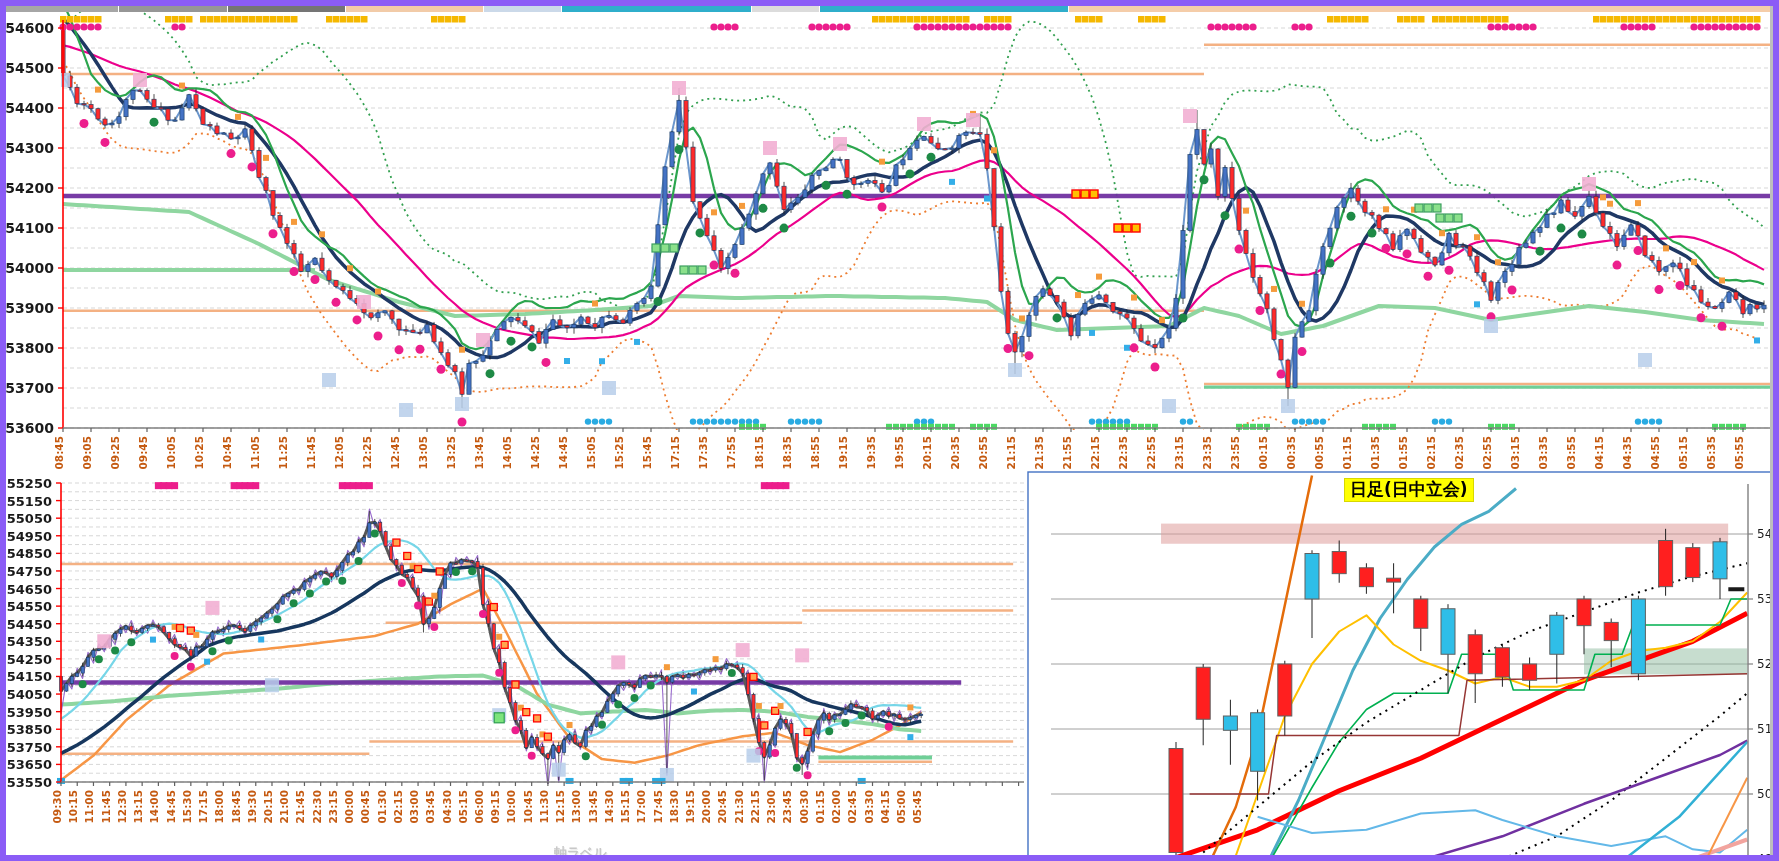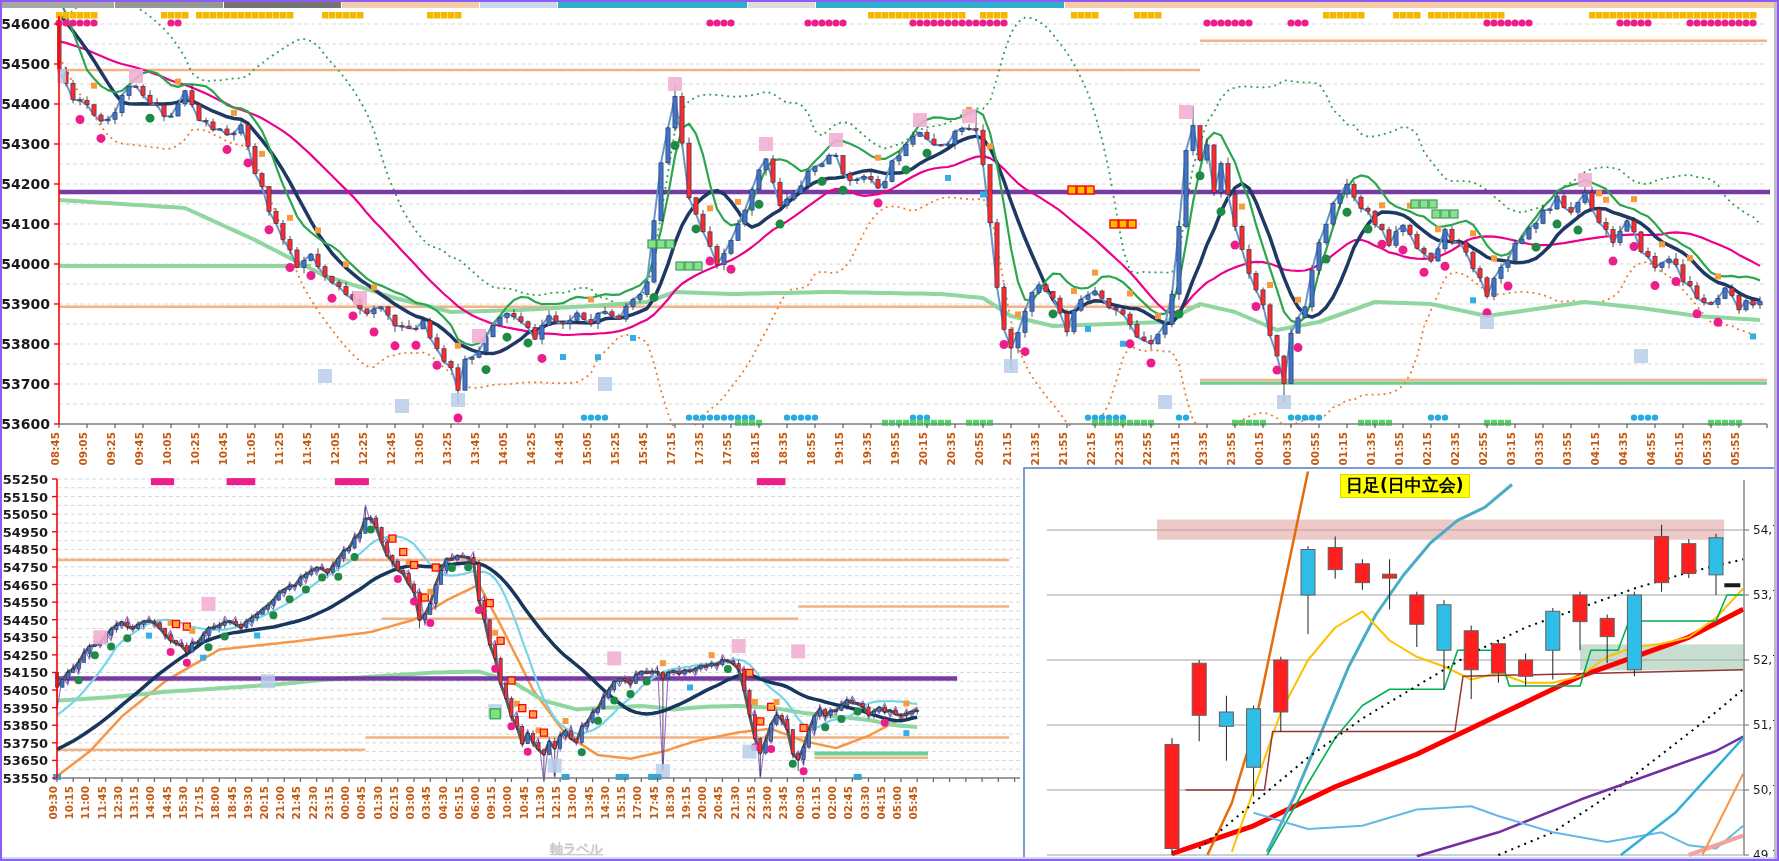--- a/index.html
+++ b/index.html
@@ -1,17 +1,17 @@
 <!DOCTYPE html>
 <html><head>
 <meta charset="utf-8">
 <style>
   html,body{margin:0;padding:0;background:#e8e8e8;}
   .screen{position:relative;width:1779px;height:861px;background:#ffffff;
-    border:2px solid #8b5cf6;box-sizing:border-box;overflow:hidden;
+    border:6px solid #8b5cf6;box-sizing:border-box;overflow:hidden;
     font-family:"DejaVu Sans","Liberation Sans",sans-serif;}
   .ribbon{position:absolute;left:0;top:0;width:1779px;height:6px;}
   .ribbon div{position:absolute;top:0;height:6px;border-right:1px solid #ffffff;box-sizing:border-box;}
   svg{position:absolute;left:0;top:0;}
   .hotspot{position:absolute;background:transparent;}
   .daily-title{position:absolute;left:1338px;top:472px;background:#ffff00;color:#000;
     font-weight:bold;font-size:17px;line-height:1.15;padding:1px 5px;border:1px solid #d8d800;
     letter-spacing:0px;}
   .watermark{position:absolute;left:548px;top:838px;color:#c8c8c8;font-size:13px;font-weight:bold;
     text-shadow:1px 1px 0 #efefef;text-decoration:underline;}

